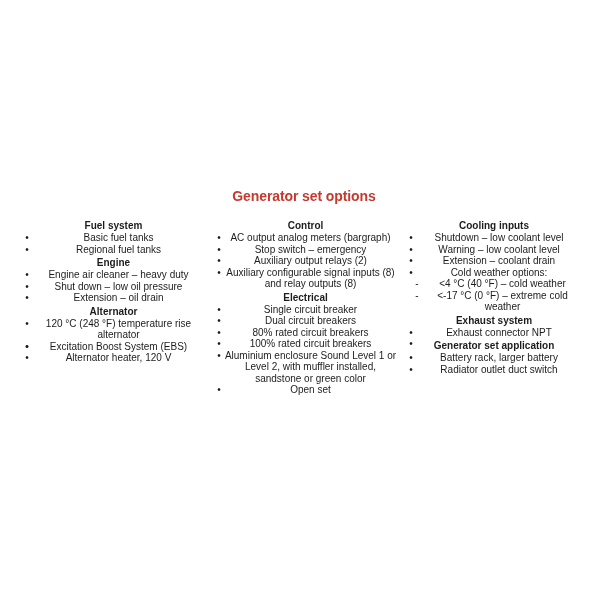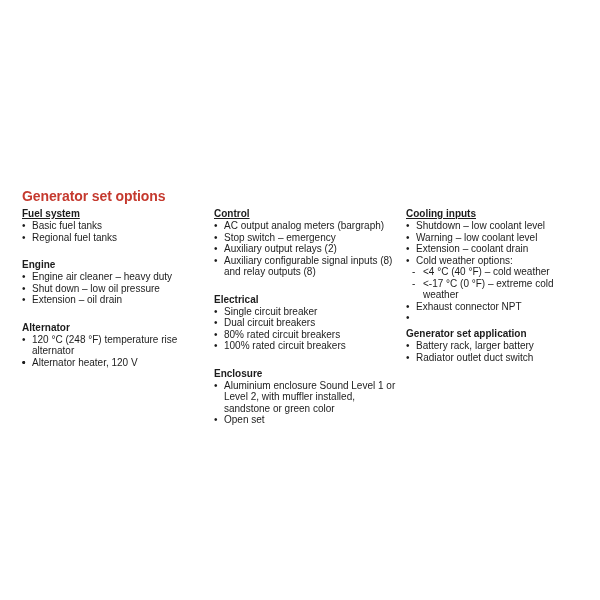--- a/index.html
+++ b/index.html
@@ -11,20 +11,21 @@
   body{
     width:600px;height:600px;
     font-family:"Liberation Sans","DejaVu Sans",sans-serif;
     color:var(--text-color);
     overflow:hidden;
   }
   .canvas{
     position:relative;
     width:600px;height:600px;
     background:#ffffff;
+    text-align:center;
   }
   .content{
     position:absolute;
     left:22px;top:188px;right:14px;
   }
   .page-title{
     font-size:14px;
     font-weight:bold;
     letter-spacing:-0.1px;
     color:var(--title-color);
@@ -35,24 +36,24 @@
     display:flex;
     gap:9px;
     align-items:flex-start;
   }
   .column{width:183px;flex:0 0 183px;}
   .column:last-child{width:176px;flex:0 0 176px;}
   .section-heading{
     font-size:10px;
     font-weight:bold;
     line-height:12px;
-    margin-top:16px;
+    margin-top:2px;
     color:var(--text-color);
   }
-  .column > .section-heading:first-child{margin-top:0;text-decoration:underline;}
+  .column > .section-heading:first-child{margin-top:12px;}
   ul.item-list{list-style:none;}
   li.item{
     position:relative;
     font-size:10px;
     line-height:11.5px;
     padding-left:10px;
   }
   li.item .marker{
     position:absolute;
     left:0;top:0;
@@ -83,55 +84,55 @@
           <h2 class="section-heading">Engine</h2>
           <ul class="item-list">
             <li class="item bullet"><span class="marker">•</span><span class="item-text">Engine air cleaner – heavy duty</span></li>
             <li class="item bullet"><span class="marker">•</span><span class="item-text">Shut down – low oil pressure</span></li>
             <li class="item bullet"><span class="marker">•</span><span class="item-text">Extension – oil drain</span></li>
           </ul>
           <h2 class="section-heading">Alternator</h2>
           <ul class="item-list">
             <li class="item bullet"><span class="marker">•</span><span class="item-text">120 °C (248 °F) temperature rise alternator</span></li>
             <li class="item bullet"><span class="marker">•</span></li>
-            <li class="item bullet"><span class="marker">•</span></li>
+            <li class="item bullet"><span class="marker">•</span><span class="item-text">Excitation Boost System (EBS)</span></li>
             <li class="item bullet"><span class="marker">•</span><span class="item-text">Alternator heater, 120 V</span></li>
           </ul>
         </div>
         <div class="column">
           <h2 class="section-heading">Control</h2>
           <ul class="item-list">
             <li class="item bullet"><span class="marker">•</span><span class="item-text">AC output analog meters (bargraph)</span></li>
             <li class="item bullet"><span class="marker">•</span><span class="item-text">Stop switch – emergency</span></li>
             <li class="item bullet"><span class="marker">•</span><span class="item-text">Auxiliary output relays (2)</span></li>
             <li class="item bullet"><span class="marker">•</span><span class="item-text">Auxiliary configurable signal inputs (8) and relay outputs (8)</span></li>
           </ul>
           <h2 class="section-heading">Electrical</h2>
           <ul class="item-list">
             <li class="item bullet"><span class="marker">•</span><span class="item-text">Single circuit breaker</span></li>
             <li class="item bullet"><span class="marker">•</span><span class="item-text">Dual circuit breakers</span></li>
             <li class="item bullet"><span class="marker">•</span><span class="item-text">80% rated circuit breakers</span></li>
             <li class="item bullet"><span class="marker">•</span><span class="item-text">100% rated circuit breakers</span></li>
           </ul>
-          <h2 class="section-heading">Enclosure</h2>
           <ul class="item-list">
             <li class="item bullet"><span class="marker">•</span><span class="item-text">Aluminium enclosure Sound Level 1 or Level 2, with muffler installed, sandstone or green color</span></li>
             <li class="item bullet"><span class="marker">•</span><span class="item-text">Open set</span></li>
           </ul>
         </div>
         <div class="column">
           <h2 class="section-heading">Cooling inputs</h2>
           <ul class="item-list">
             <li class="item bullet"><span class="marker">•</span><span class="item-text">Shutdown – low coolant level</span></li>
             <li class="item bullet"><span class="marker">•</span><span class="item-text">Warning – low coolant level</span></li>
             <li class="item bullet"><span class="marker">•</span><span class="item-text">Extension – coolant drain</span></li>
             <li class="item bullet"><span class="marker">•</span><span class="item-text">Cold weather options:</span></li>
             <li class="item dash"><span class="marker">-</span><span class="item-text">&lt;4 °C (40 °F) – cold weather</span></li>
             <li class="item dash"><span class="marker">-</span><span class="item-text">&lt;-17 °C (0 °F) – extreme cold weather</span></li>
           </ul>
+          <h2 class="section-heading">Exhaust system</h2>
           <ul class="item-list">
             <li class="item bullet"><span class="marker">•</span><span class="item-text">Exhaust connector NPT</span></li>
             <li class="item bullet"><span class="marker">•</span></li>
           </ul>
           <h2 class="section-heading">Generator set application</h2>
           <ul class="item-list">
             <li class="item bullet"><span class="marker">•</span><span class="item-text">Battery rack, larger battery</span></li>
             <li class="item bullet"><span class="marker">•</span><span class="item-text">Radiator outlet duct switch</span></li>
           </ul>
         </div>

